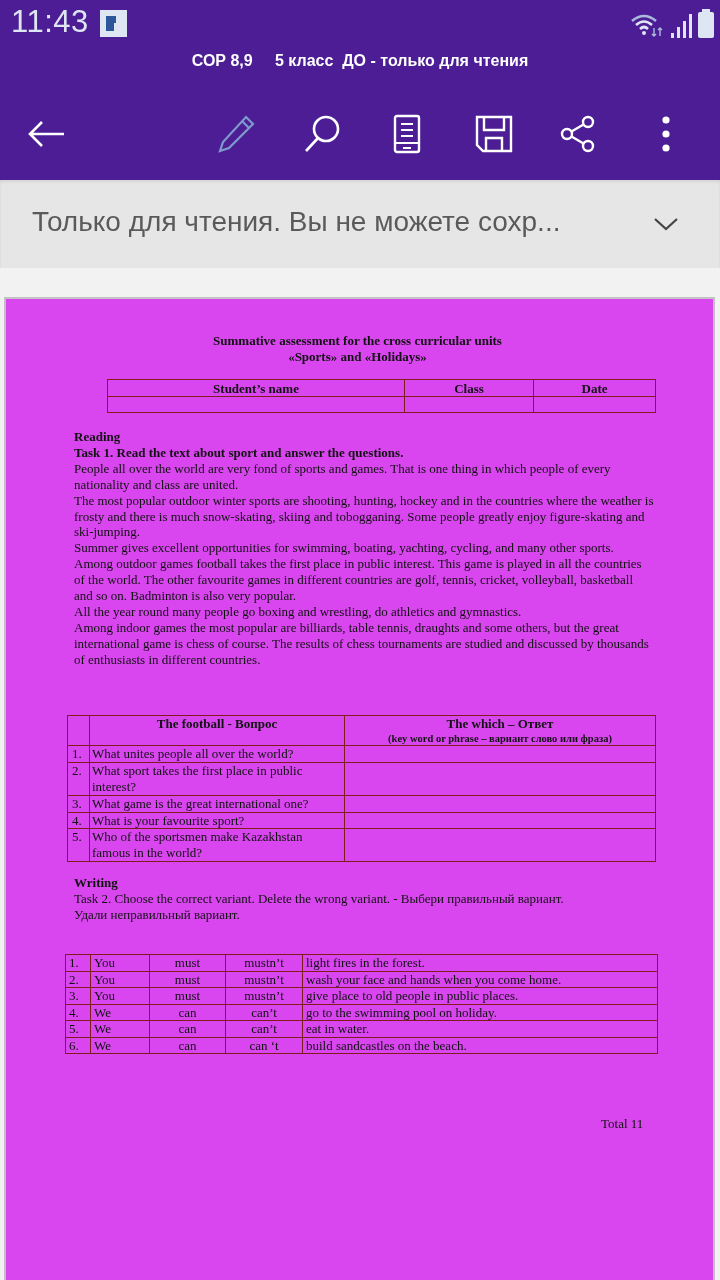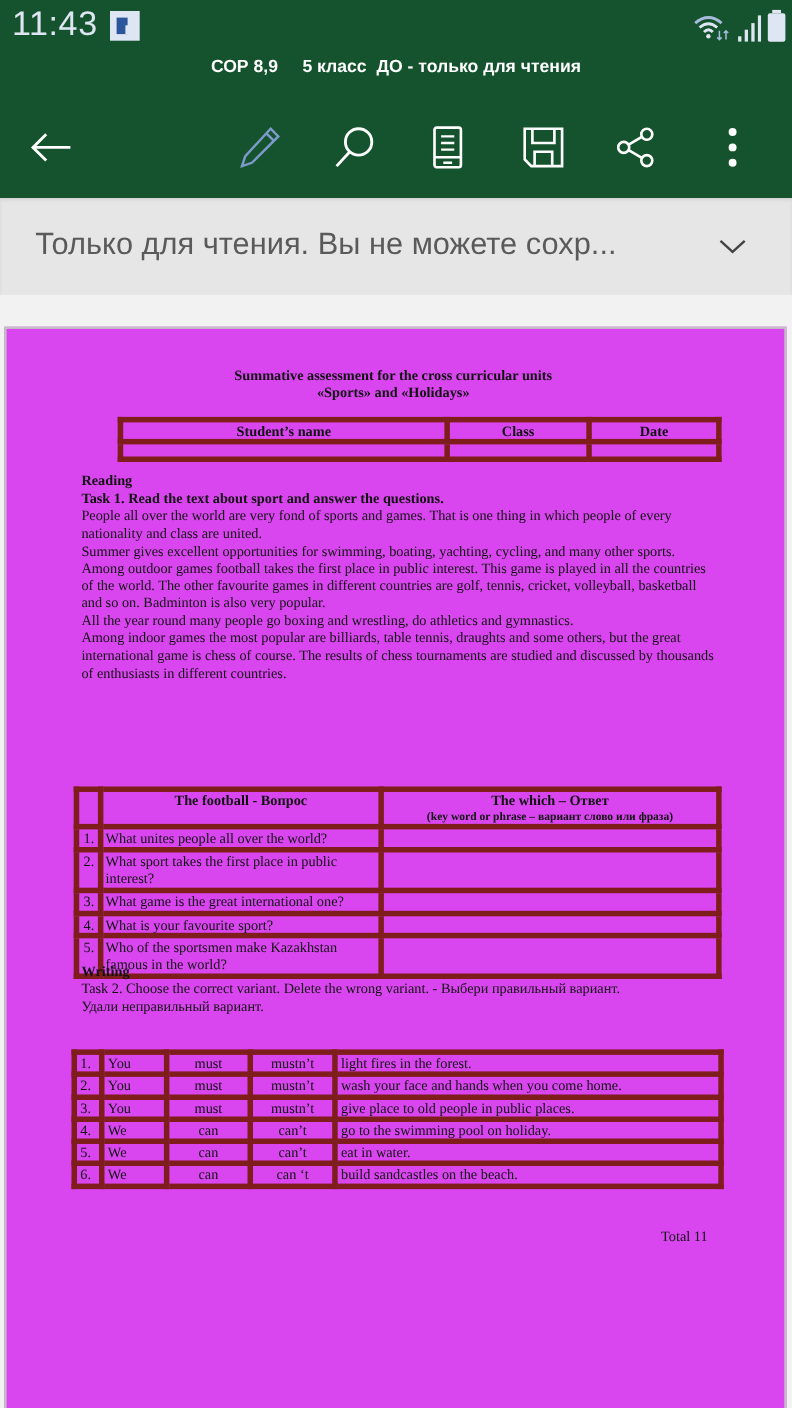--- a/index.html
+++ b/index.html
@@ -1,19 +1,19 @@
 <!DOCTYPE html>
 <html><head>
 <meta charset="utf-8">
 <style>
   * { box-sizing: border-box; margin: 0; padding: 0; }
   html, body { width: 720px; height: 1280px; overflow: hidden; background: #f2f2f2; }
   body { font-family: "Liberation Sans", "DejaVu Sans", sans-serif; position: relative; }
 
-  .appbar { position: absolute; left: 0; top: 0; width: 720px; height: 180px; background: #14532d; color: #fff; }
+  .appbar { position: absolute; left: 0; top: 0; width: 720px; height: 180px; background: #4c1d95; color: #fff; }
   .statusbar { position: absolute; left: 0; top: 0; width: 720px; height: 48px; }
   .time { position: absolute; left: 11px; top: 4px; font-size: 31px; color: #dfe6f3; letter-spacing: 0.5px; }
   .notif-icon { position: absolute; left: 100px; top: 10px; width: 27px; height: 27px; background: #dfe6f3; }
   .notif-icon::after { content: ""; position: absolute; left: 6px; top: 6px; width: 10px; height: 15px; background: #2b579a; }
   .notif-icon::before { content: ""; position: absolute; left: 14px; top: 13px; width: 8px; height: 8px; background: #dfe6f3; z-index: 2; }
   .status-right { position: absolute; right: 6px; top: 10px; height: 28px; display: flex; align-items: flex-end; gap: 6px; }
   .battery { width: 16px; height: 26px; background: #dfe6f3; border-radius: 2px; position: relative; }
   .battery::before { content: ""; position: absolute; left: 4px; top: -3px; width: 8px; height: 3px; background: #dfe6f3; }
 
   .doc-title { position: absolute; left: 0; top: 52px; width: 720px; text-align: center; font-size: 16px; color: #fff; white-space: pre; font-weight: bold; }
@@ -24,21 +24,21 @@
   .readonly-bar { position: absolute; left: 0; top: 180px; width: 720px; height: 88px; background: #e6e6e6; box-shadow: inset 0 2px 3px rgba(0,0,0,0.08); }
   .readonly-text { position: absolute; left: 32px; top: 26px; font-size: 28px; color: #5a5a5a; white-space: nowrap; }
   .readonly-chevron { position: absolute; left: 648px; top: 26px; width: 36px; height: 36px; display: flex; align-items: center; justify-content: center; }
 
   .page { position: absolute; left: 4px; top: 269px; width: 711px; height: 1188px; background: #d946ef; border: 2px solid #c2c2c2; margin-top: 28px; }
 
   .doc { position: absolute; left: 0; top: 0; width: 711px; font-family: "Liberation Serif", "DejaVu Serif", serif; color: #111; }
   .title-block { position: absolute; left: 0; top: 34px; width: 703px; text-align: center; font-weight: bold; font-size: 13px; line-height: 16px; }
 
   table { border-collapse: collapse; font-family: "Liberation Serif", "DejaVu Serif", serif; color: #111; }
-  td, th { border: 5px solid #7f1d1d; }
+  td, th { border: 1px solid #7f1d1d; }
 
   .info-table { position: absolute; left: 101px; top: 80px; width: 549px; font-size: 13px; }
   .info-table th { font-weight: bold; height: 17px; line-height: 15px; padding: 0; }
   .info-table td { height: 16px; }
 
   .reading { position: absolute; left: 68px; top: 130px; width: 580px; font-size: 13px; line-height: 15.9px; }
   .reading .bold { font-weight: bold; }
 
   .q-table { position: absolute; left: 61px; top: 416px; width: 589px; font-size: 13px; line-height: 15.9px; }
   .q-table th { font-weight: bold; vertical-align: top; padding: 0; }
@@ -159,20 +159,21 @@
         <td></td>
         <td></td>
       </tr>
     </tbody>
       </table>
 
     <div class="reading">
       <div class="bold">Reading</div>
       <div class="bold">Task 1. Read the text about sport and answer the questions.</div>
       <div>People all over the world are very fond of sports and games. That is one thing in which people of every nationality and class are united.</div>
+      <div>The most popular outdoor winter sports are shooting, hunting, hockey and in the countries where the weather is frosty and there is much snow-skating, skiing and tobogganing. Some people greatly enjoy figure-skating and ski-jumping.</div>
       <div>Summer gives excellent opportunities for swimming, boating, yachting, cycling, and many other sports. Among outdoor games football takes the first place in public interest. This game is played in all the countries of the world. The other favourite games in different countries are golf, tennis, cricket, volleyball, basketball and so on. Badminton is also very popular.</div>
       <div>All the year round many people go boxing and wrestling, do athletics and gymnastics.</div>
       <div>Among indoor games the most popular are billiards, table tennis, draughts and some others, but the great international game is chess of course. The results of chess tournaments are studied and discussed by thousands of enthusiasts in different countries.</div>
     </div>
 
     <table class="q-table">
       <tbody>
           <tr>
         <th style="width:22px;"></th>
         <th style="width:255px;">The football - Вопрос</th>

